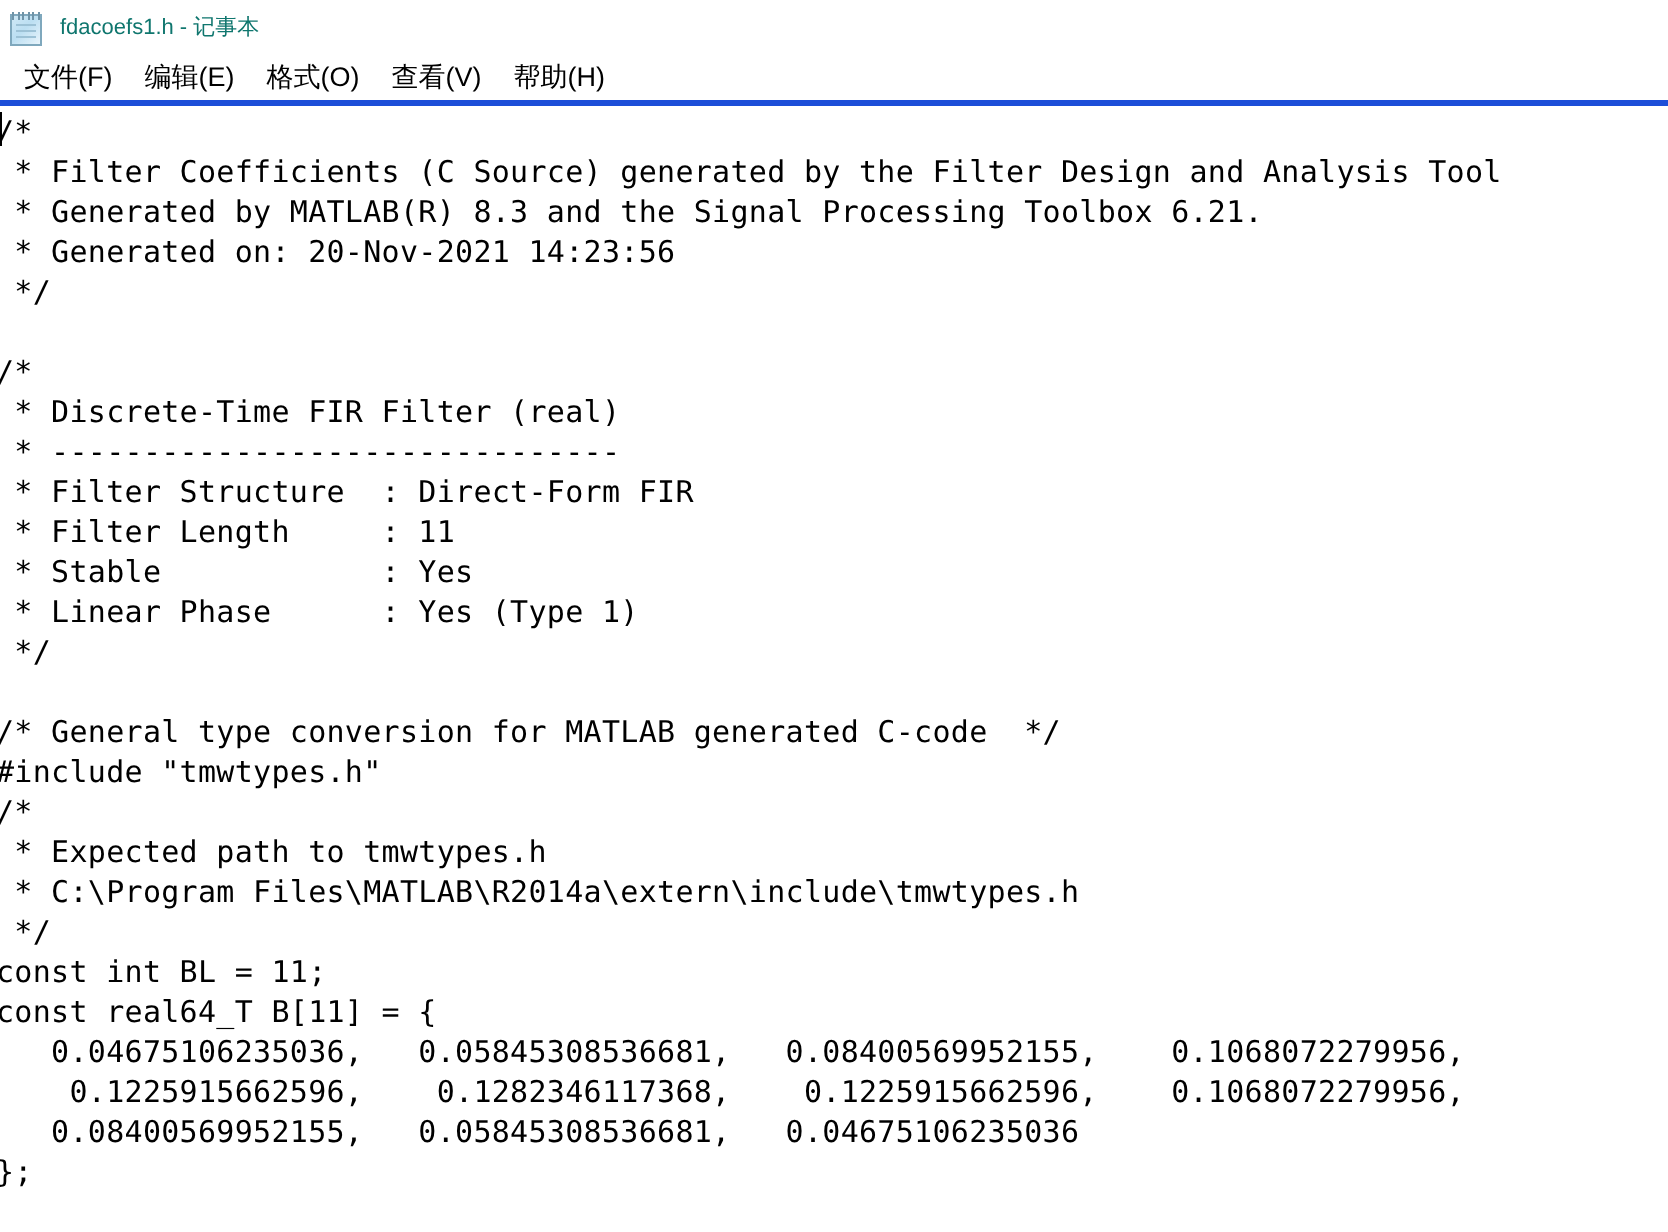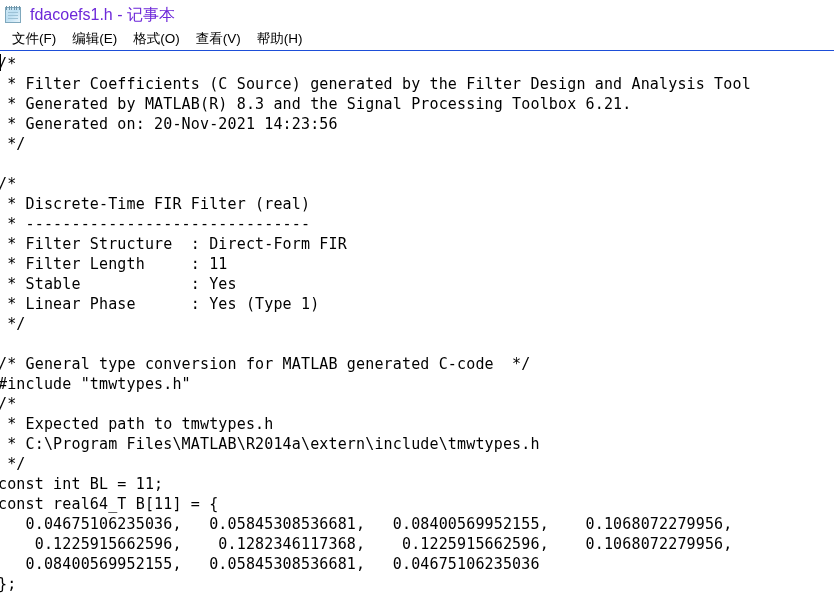--- a/index.html
+++ b/index.html
@@ -69,35 +69,35 @@
     display: flex;
     justify-content: space-between;
   }
   #notepad-icon .rings i {
     display: block;
     width: 1px;
     height: 4px;
     background: #6f94a8;
   }
   #title-text {
-    font-size: 16px;
-    color: #6d28d9;
+    font-size: 11px;
+    color: #0f766e;
     white-space: nowrap;
     line-height: 17px;
   }
 
   
   #menu-bar {
     height: 22px;
     min-height: 22px;
     display: flex;
     align-items: center;
     padding-left: 4px;
     background: #ffffff;
-    border-bottom: 1px solid #1d4ed8;
+    border-bottom: 3px solid #1d4ed8;
     user-select: none;
   }
   .menu-item {
     font-size: 13.5px;
     color: #000000;
     padding: 0 8px;
     white-space: nowrap;
     line-height: 20px;
     cursor: default;
   }

